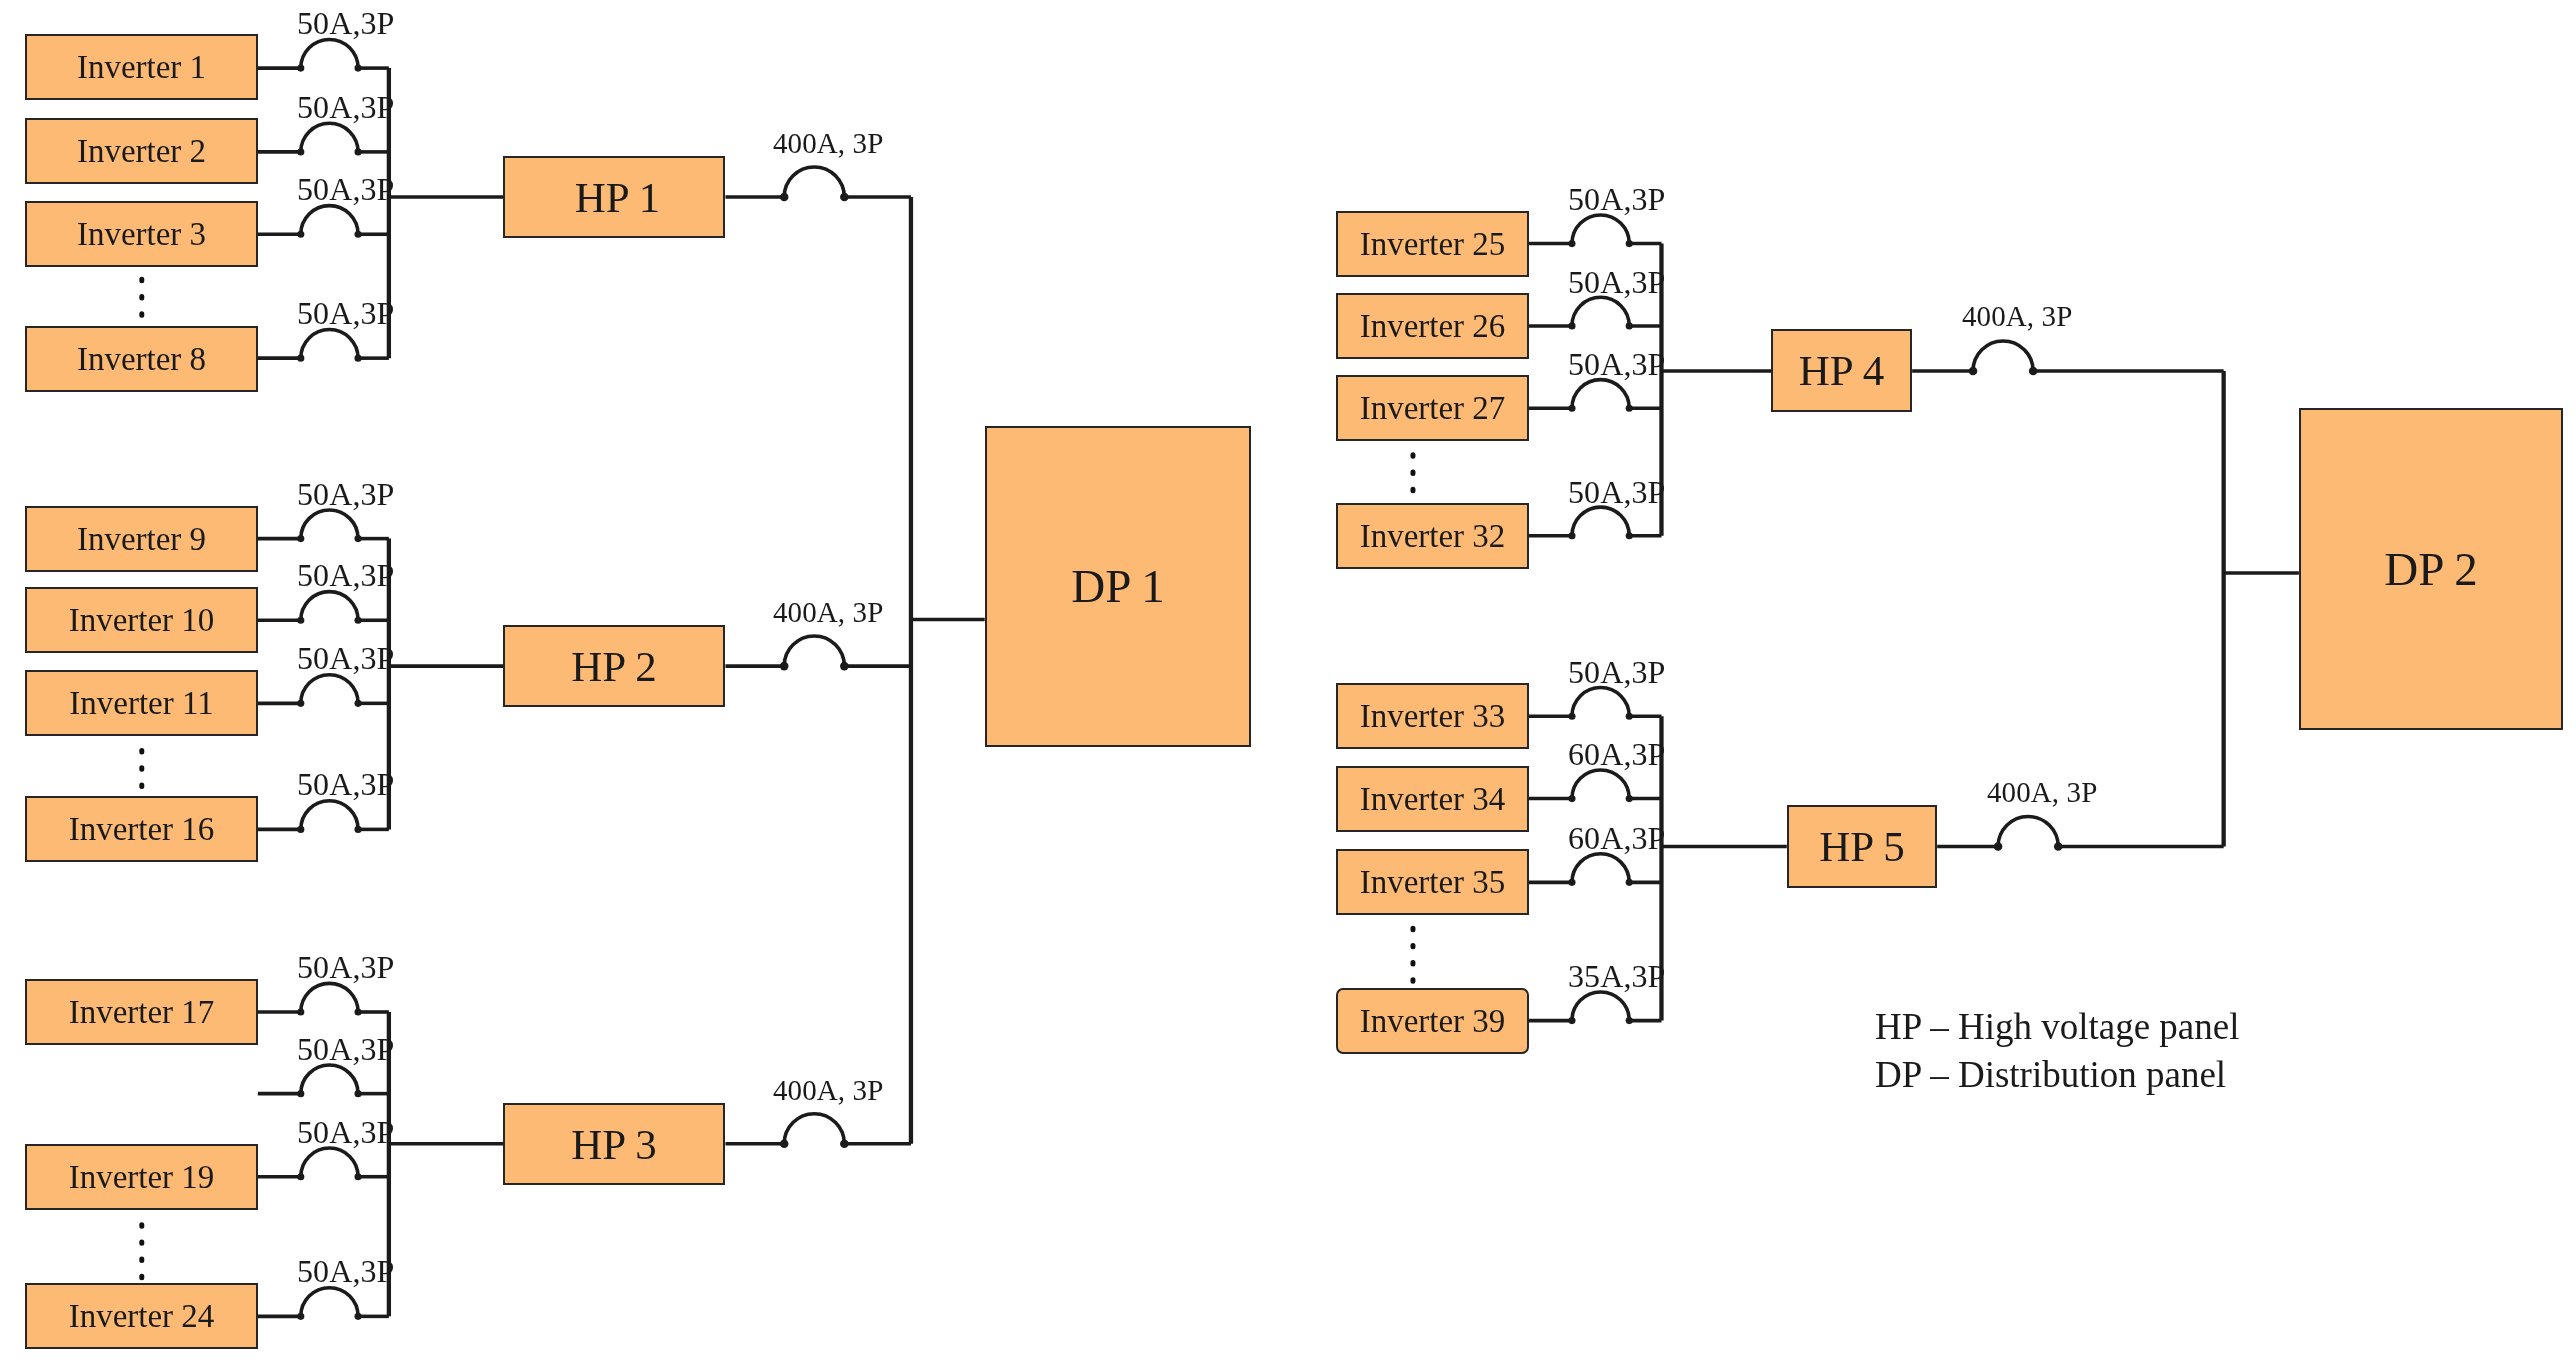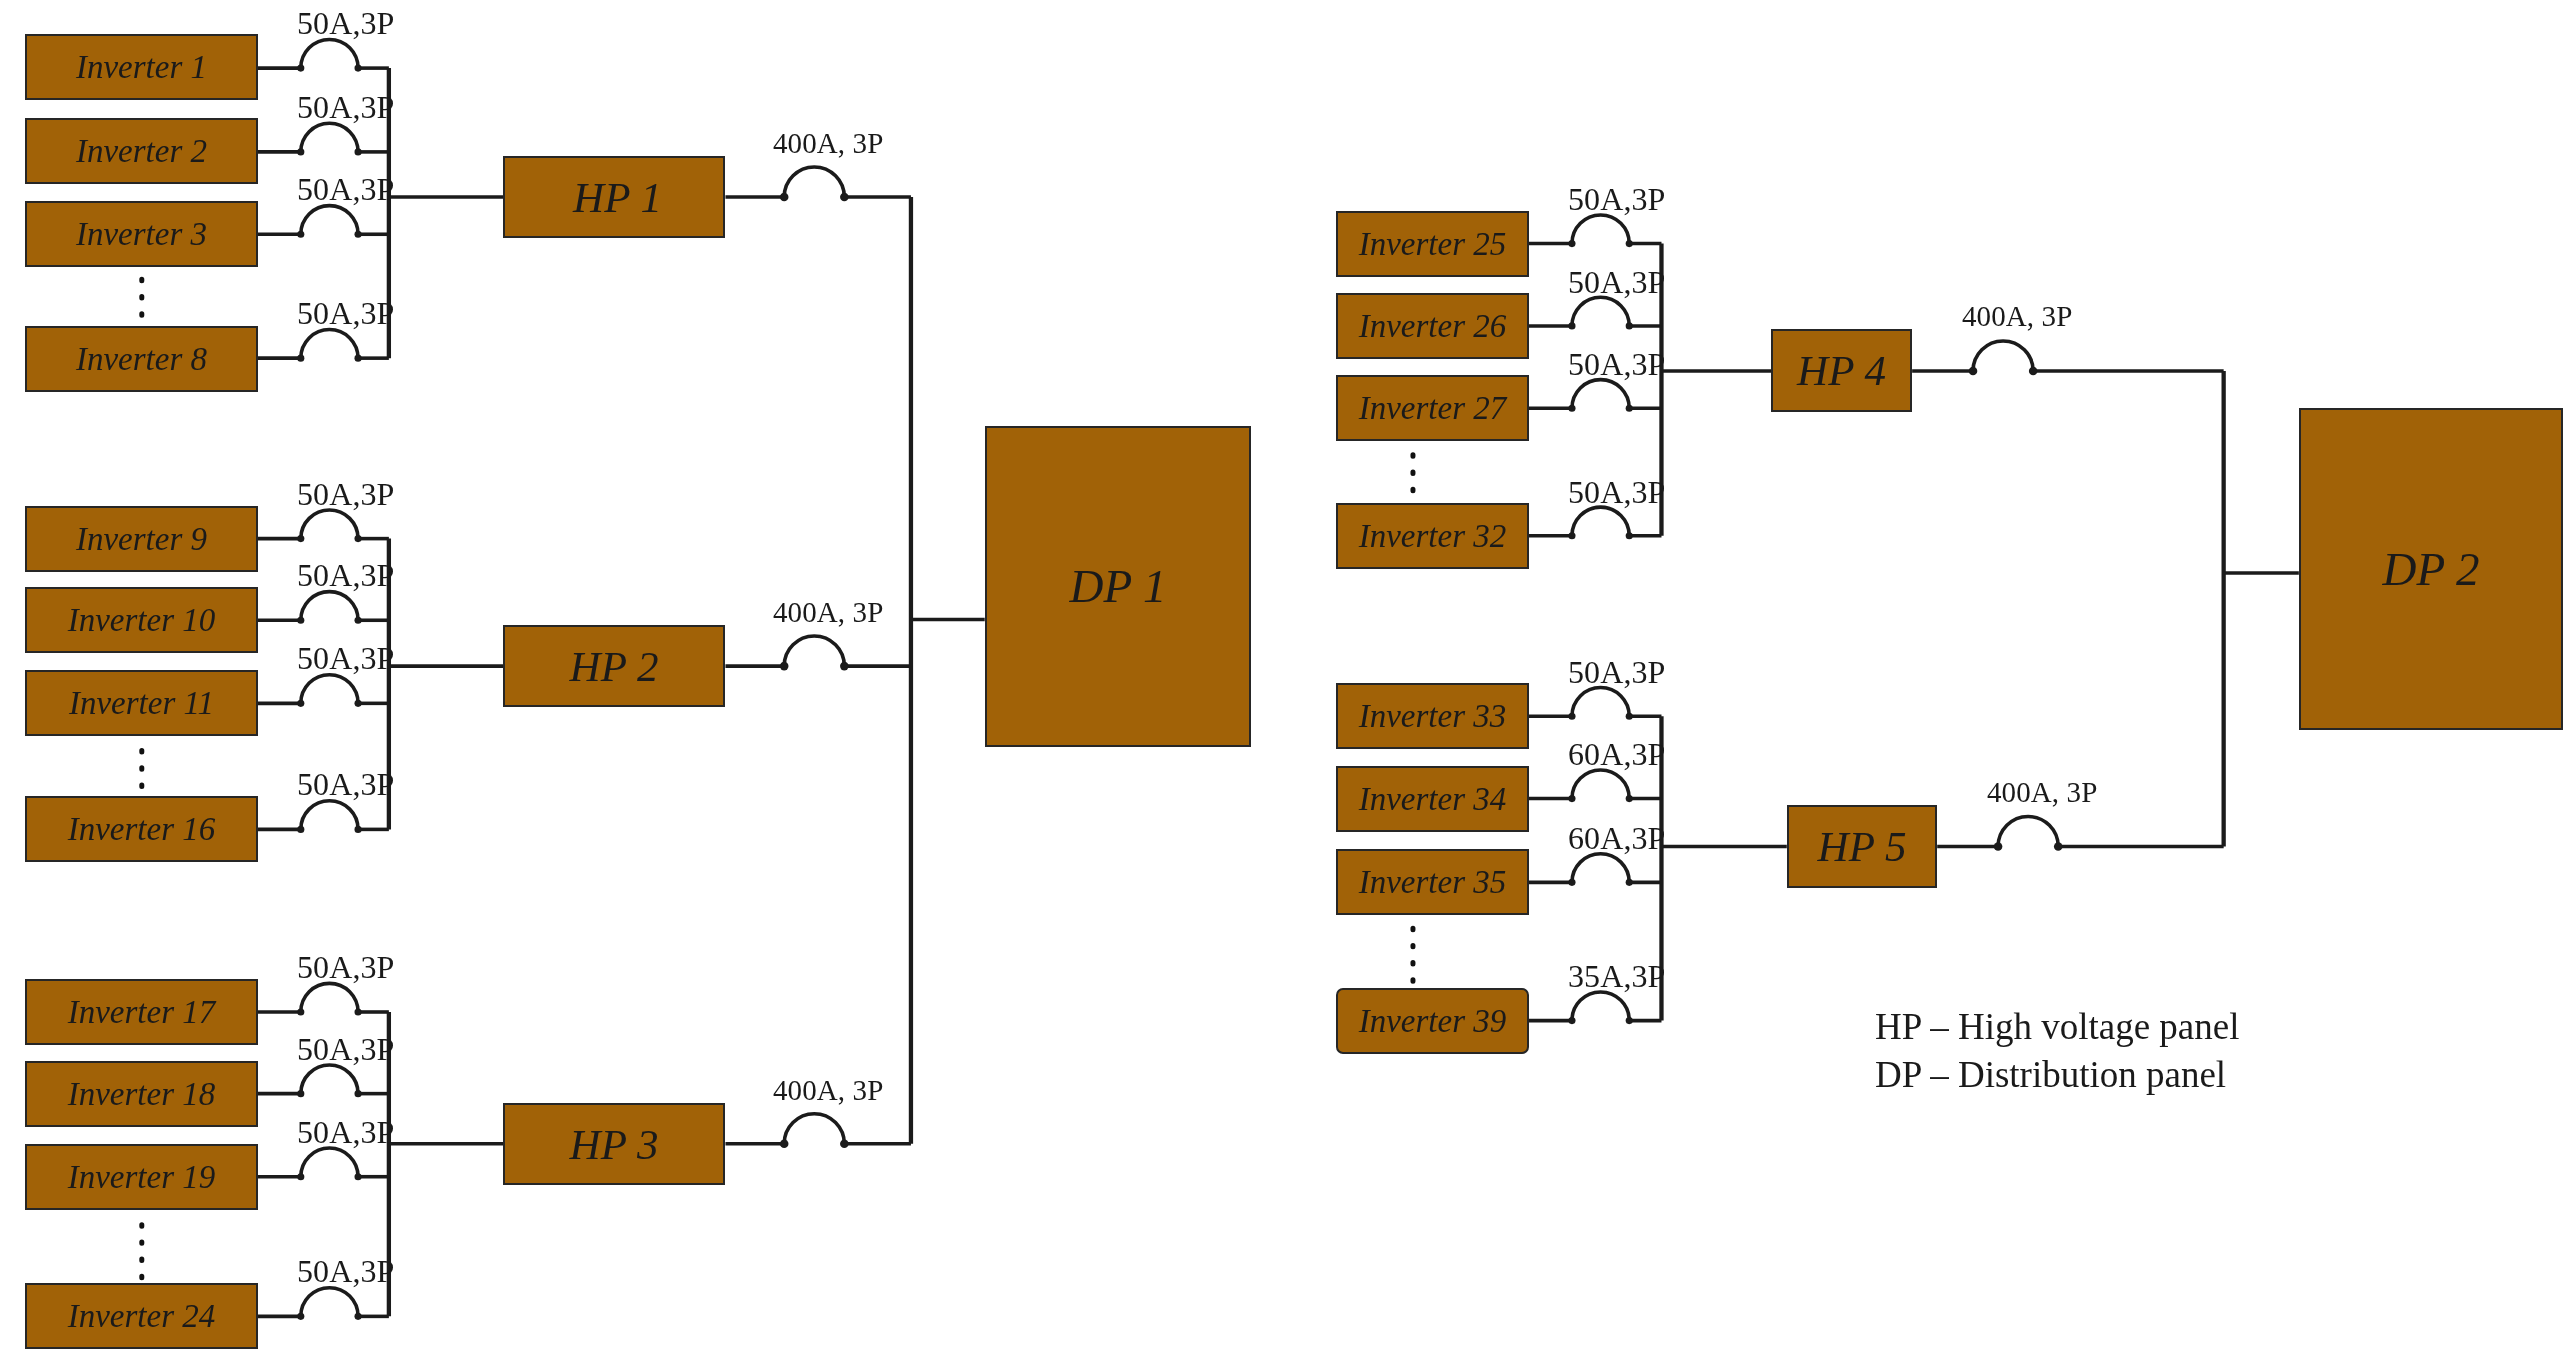--- a/index.html
+++ b/index.html
@@ -26,27 +26,26 @@
   .wire-bus{ stroke:#1b1b1b; stroke-width:6; fill:none; }
   .wire-arc{ stroke:#1b1b1b; stroke-width:5; fill:none; }
   .dot{ fill:#1b1b1b; }
   .ellipsis{ stroke:#111; stroke-width:7; stroke-linecap:round;
              stroke-dasharray:2 22; fill:none; }
 
   .node{
     position:absolute;
     box-sizing:border-box;
     border:2.9px solid #262626;
-    background:#a16207;
+    background:#fdba74;
     display:flex;
     align-items:center;
     justify-content:center;
     text-align:left;
     line-height:1;
-    font-style:italic;
   }
   .node.inverter{ font-size:33px; }
   .node.hp{ font-size:43px; }
   .node.dp{ font-size:47px; }
 
   .brk-label{
     position:absolute;
     font-size:32px;
     white-space:nowrap;
     line-height:1;
@@ -263,21 +262,20 @@
 
   <div class="brk-label" style="left:297px; top:478px;">50A,3P</div>
   <div class="brk-label" style="left:297px; top:559px;">50A,3P</div>
   <div class="brk-label" style="left:297px; top:642px;">50A,3P</div>
   <div class="brk-label" style="left:297px; top:768px;">50A,3P</div>
 
   <div class="node hp" style="left:503px; top:625px; width:222px; height:82px;">HP 2</div>
   <div class="brk-label big" style="left:773px; top:598px;">400A, 3P</div>
 
   <div class="node inverter" style="left:25px;  top:979px; width:233px; height:66px;">Inverter 17</div>
-  <div class="node inverter" style="left:25px;  top:1061px; width:233px; height:66px;">Inverter 18</div>
   <div class="node inverter" style="left:25px;  top:1144px; width:233px; height:66px;">Inverter 19</div>
   <div class="node inverter" style="left:25px;  top:1283px; width:233px; height:66px;">Inverter 24</div>
 
   <div class="brk-label" style="left:297px; top:951px;">50A,3P</div>
   <div class="brk-label" style="left:297px; top:1033px;">50A,3P</div>
   <div class="brk-label" style="left:297px; top:1116px;">50A,3P</div>
   <div class="brk-label" style="left:297px; top:1255px;">50A,3P</div>
 
   <div class="node hp" style="left:503px; top:1103px; width:222px; height:82px;">HP 3</div>
   <div class="brk-label big" style="left:773px; top:1076px;">400A, 3P</div>

